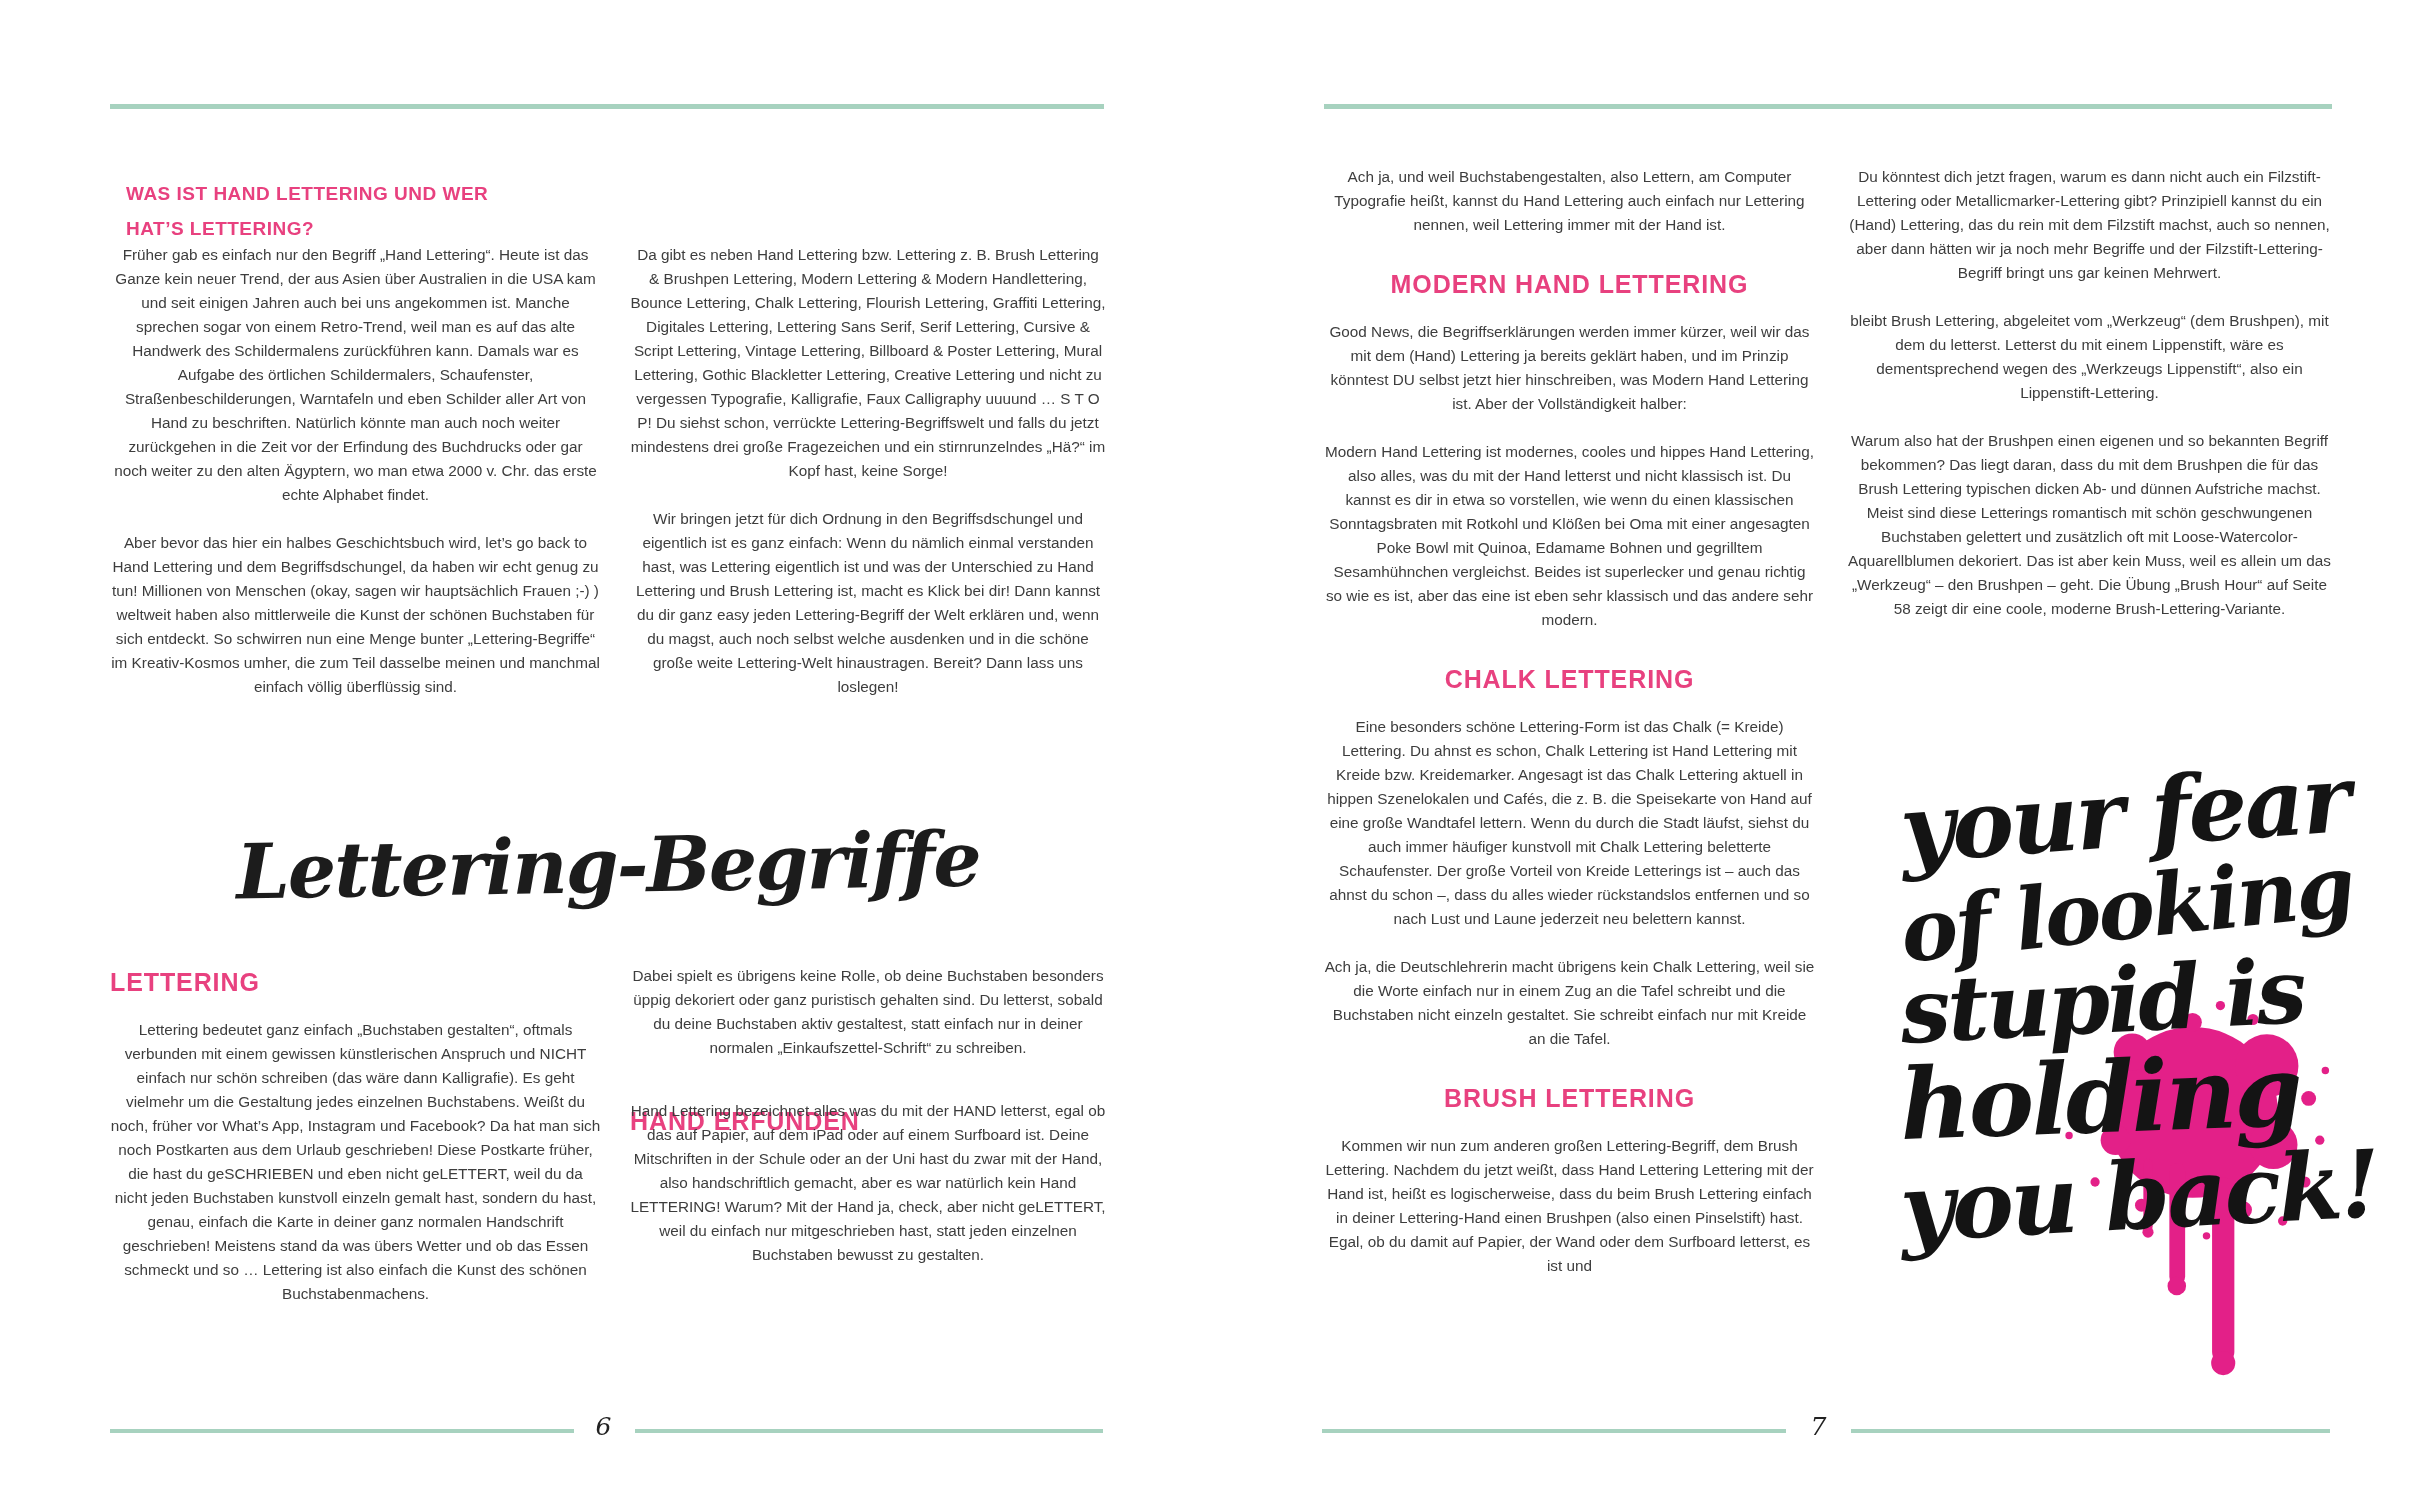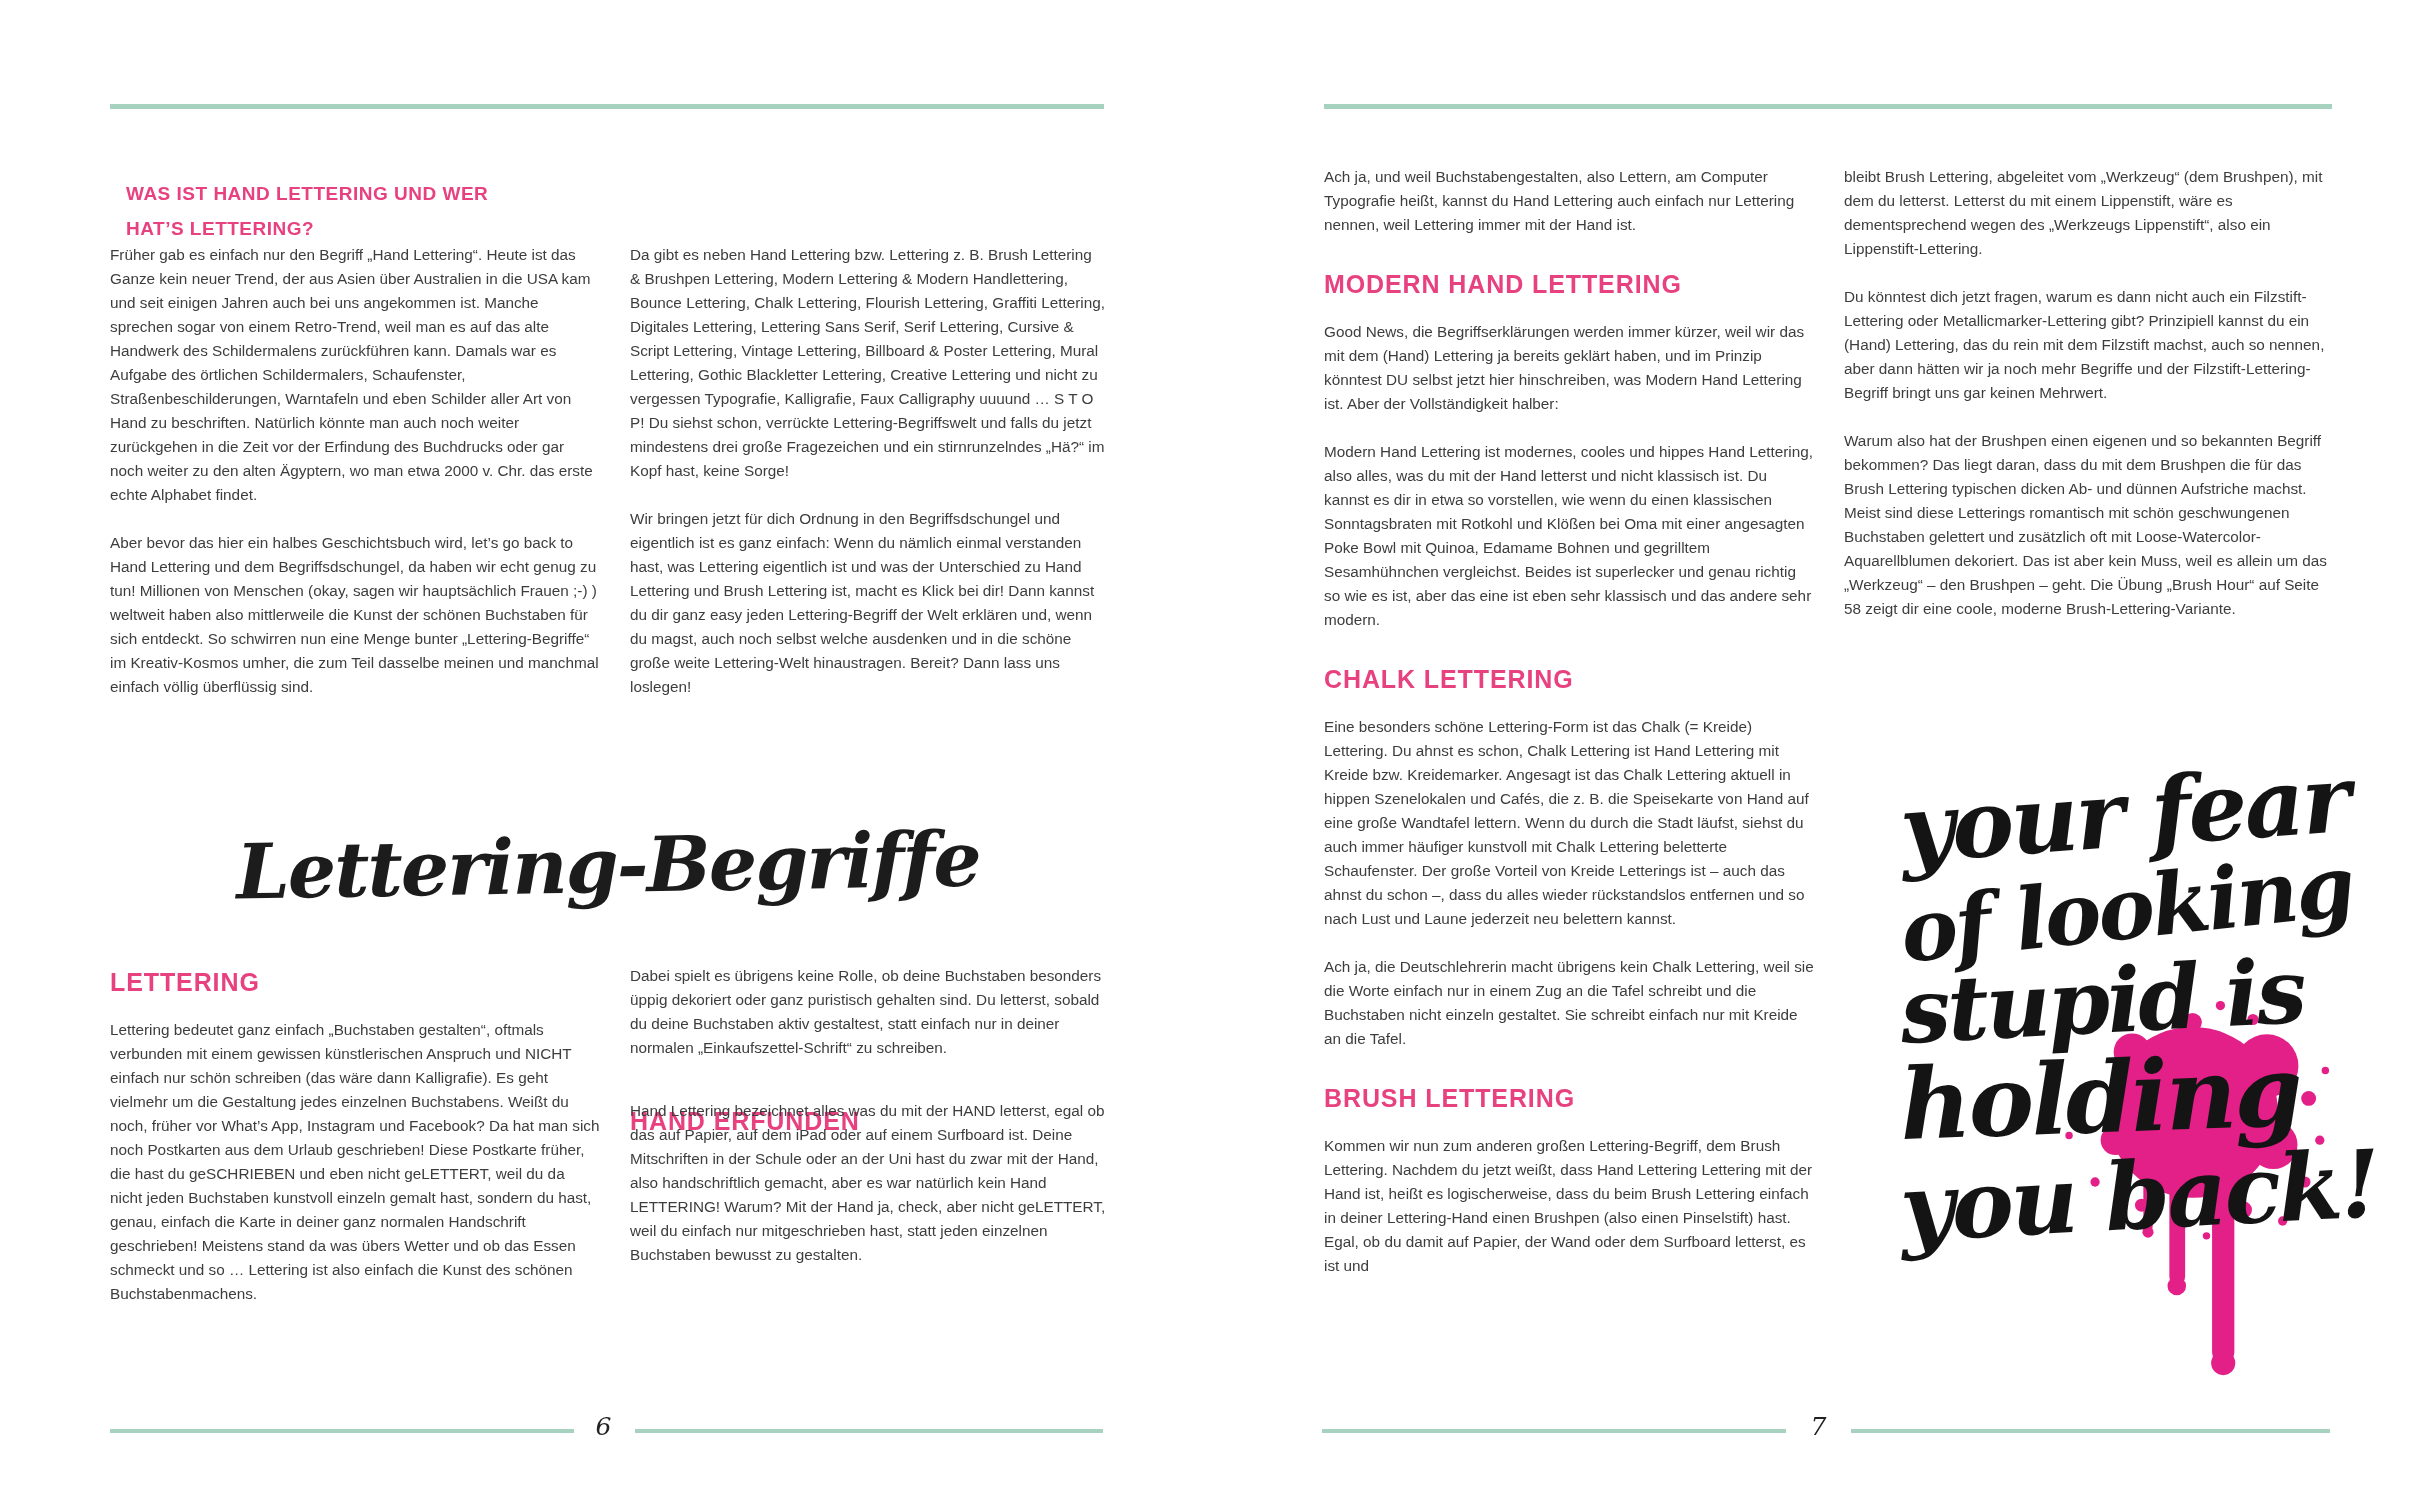--- a/index.html
+++ b/index.html
@@ -13,21 +13,21 @@
     line-height:35px;letter-spacing:0.5px;margin:16px;
   }
   .section-heading{
     position:absolute;color:#e8417f;font-weight:bold;font-size:25px;
     letter-spacing:0.9px;margin:0;line-height:28px;
   }
   .flow-heading{
     color:#e8417f;font-weight:bold;font-size:25px;letter-spacing:0.9px;
     margin:33px 0 22px 0;line-height:28px;
   }
-  .col{position:absolute;font-size:15.3px;line-height:24px;color:#3d3d3d;text-align:left;}
+  .col{position:absolute;font-size:15.3px;line-height:24px;color:#3d3d3d;text-align:center;}
   .col p{margin:0 0 24px 0;}
   .script-heading{
     position:absolute;left:110px;top:819px;width:996px;text-align:center;
     font-family:"DejaVu Serif", serif;font-style:italic;font-weight:bold;
     font-size:76px;line-height:93px;color:#1c1c1c;letter-spacing:-1.9px;
     transform:rotate(-1deg);margin:0;
   }
   .page-number{
     position:absolute;top:1412px;width:37px;text-align:center;
     font-family:"DejaVu Serif", serif;font-style:italic;font-size:25px;color:#222;
@@ -94,22 +94,22 @@
       <p>Good News, die Begriffserklärungen werden immer kürzer, weil wir das mit dem (Hand) Lettering ja bereits geklärt haben, und im Prinzip könntest DU selbst jetzt hier hinschreiben, was Modern Hand Lettering ist. Aber der Vollständigkeit halber:</p>
       <p>Modern Hand Lettering ist modernes, cooles und hippes Hand Lettering, also alles, was du mit der Hand letterst und nicht klassisch ist. Du kannst es dir in etwa so vorstellen, wie wenn du einen klassischen Sonntagsbraten mit Rotkohl und Klößen bei Oma mit einer angesagten Poke Bowl mit Quinoa, Edamame Bohnen und gegrilltem Sesamhühnchen vergleichst. Beides ist superlecker und genau richtig so wie es ist, aber das eine ist eben sehr klassisch und das andere sehr modern.</p>
       <h2 class="flow-heading">CHALK LETTERING</h2>
       <p>Eine besonders schöne Lettering-Form ist das Chalk (= Kreide) Lettering. Du ahnst es schon, Chalk Lettering ist Hand Lettering mit Kreide bzw. Kreidemarker. Angesagt ist das Chalk Lettering aktuell in hippen Szenelokalen und Cafés, die z. B. die Speisekarte von Hand auf eine große Wandtafel lettern. Wenn du durch die Stadt läufst, siehst du auch immer häufiger kunstvoll mit Chalk Lettering beletterte Schaufenster. Der große Vorteil von Kreide Letterings ist – auch das ahnst du schon –, dass du alles wieder rückstandslos entfernen und so nach Lust und Laune jederzeit neu belettern kannst.</p>
       <p>Ach ja, die Deutschlehrerin macht übrigens kein Chalk Lettering, weil sie die Worte einfach nur in einem Zug an die Tafel schreibt und die Buchstaben nicht einzeln gestaltet. Sie schreibt einfach nur mit Kreide an die Tafel.</p>
       <h2 class="flow-heading">BRUSH LETTERING</h2>
       <p>Kommen wir nun zum anderen großen Lettering-Begriff, dem Brush Lettering. Nachdem du jetzt weißt, dass Hand Lettering Lettering mit der Hand ist, heißt es logischerweise, dass du beim Brush Lettering einfach in deiner Lettering-Hand einen Brushpen (also einen Pinselstift) hast. Egal, ob du damit auf Papier, der Wand oder dem Surfboard letterst, es ist und</p>
     </div>
 
     <div class="col" style="left:1844px;top:165px;width:491px;">
+      <p>Du könntest dich jetzt fragen, warum es dann nicht auch ein Filzstift-Lettering oder Metallicmarker-Lettering gibt? Prinzipiell kannst du ein (Hand) Lettering, das du rein mit dem Filzstift machst, auch so nennen, aber dann hätten wir ja noch mehr Begriffe und der Filzstift-Lettering-Begriff bringt uns gar keinen Mehrwert.</p>
       <p>bleibt Brush Lettering, abgeleitet vom „Werkzeug“ (dem Brushpen), mit dem du letterst. Letterst du mit einem Lippenstift, wäre es dementsprechend wegen des „Werkzeugs Lippenstift“, also ein Lippenstift-Lettering.</p>
-      <p>Du könntest dich jetzt fragen, warum es dann nicht auch ein Filzstift-Lettering oder Metallicmarker-Lettering gibt? Prinzipiell kannst du ein (Hand) Lettering, das du rein mit dem Filzstift machst, auch so nennen, aber dann hätten wir ja noch mehr Begriffe und der Filzstift-Lettering-Begriff bringt uns gar keinen Mehrwert.</p>
       <p>Warum also hat der Brushpen einen eigenen und so bekannten Begriff bekommen? Das liegt daran, dass du mit dem Brushpen die für das Brush Lettering typischen dicken Ab- und dünnen Aufstriche machst. Meist sind diese Letterings romantisch mit schön geschwungenen Buchstaben gelettert und zusätzlich oft mit Loose-Watercolor-Aquarellblumen dekoriert. Das ist aber kein Muss, weil es allein um das „Werkzeug“ – den Brushpen – geht. Die Übung „Brush Hour“ auf Seite 58 zeigt dir eine coole, moderne Brush-Lettering-Variante.</p>
     </div>
 
     <div class="artwork">
       <svg class="splash" width="353" height="390" viewBox="0 0 380 420" xmlns="http://www.w3.org/2000/svg">
         <g fill="#e32088">
           <circle cx="175" cy="135" r="92"></circle>
           <circle cx="255" cy="85" r="34"></circle>
           <circle cx="110" cy="70" r="20"></circle>
           <circle cx="262" cy="170" r="26"></circle>

